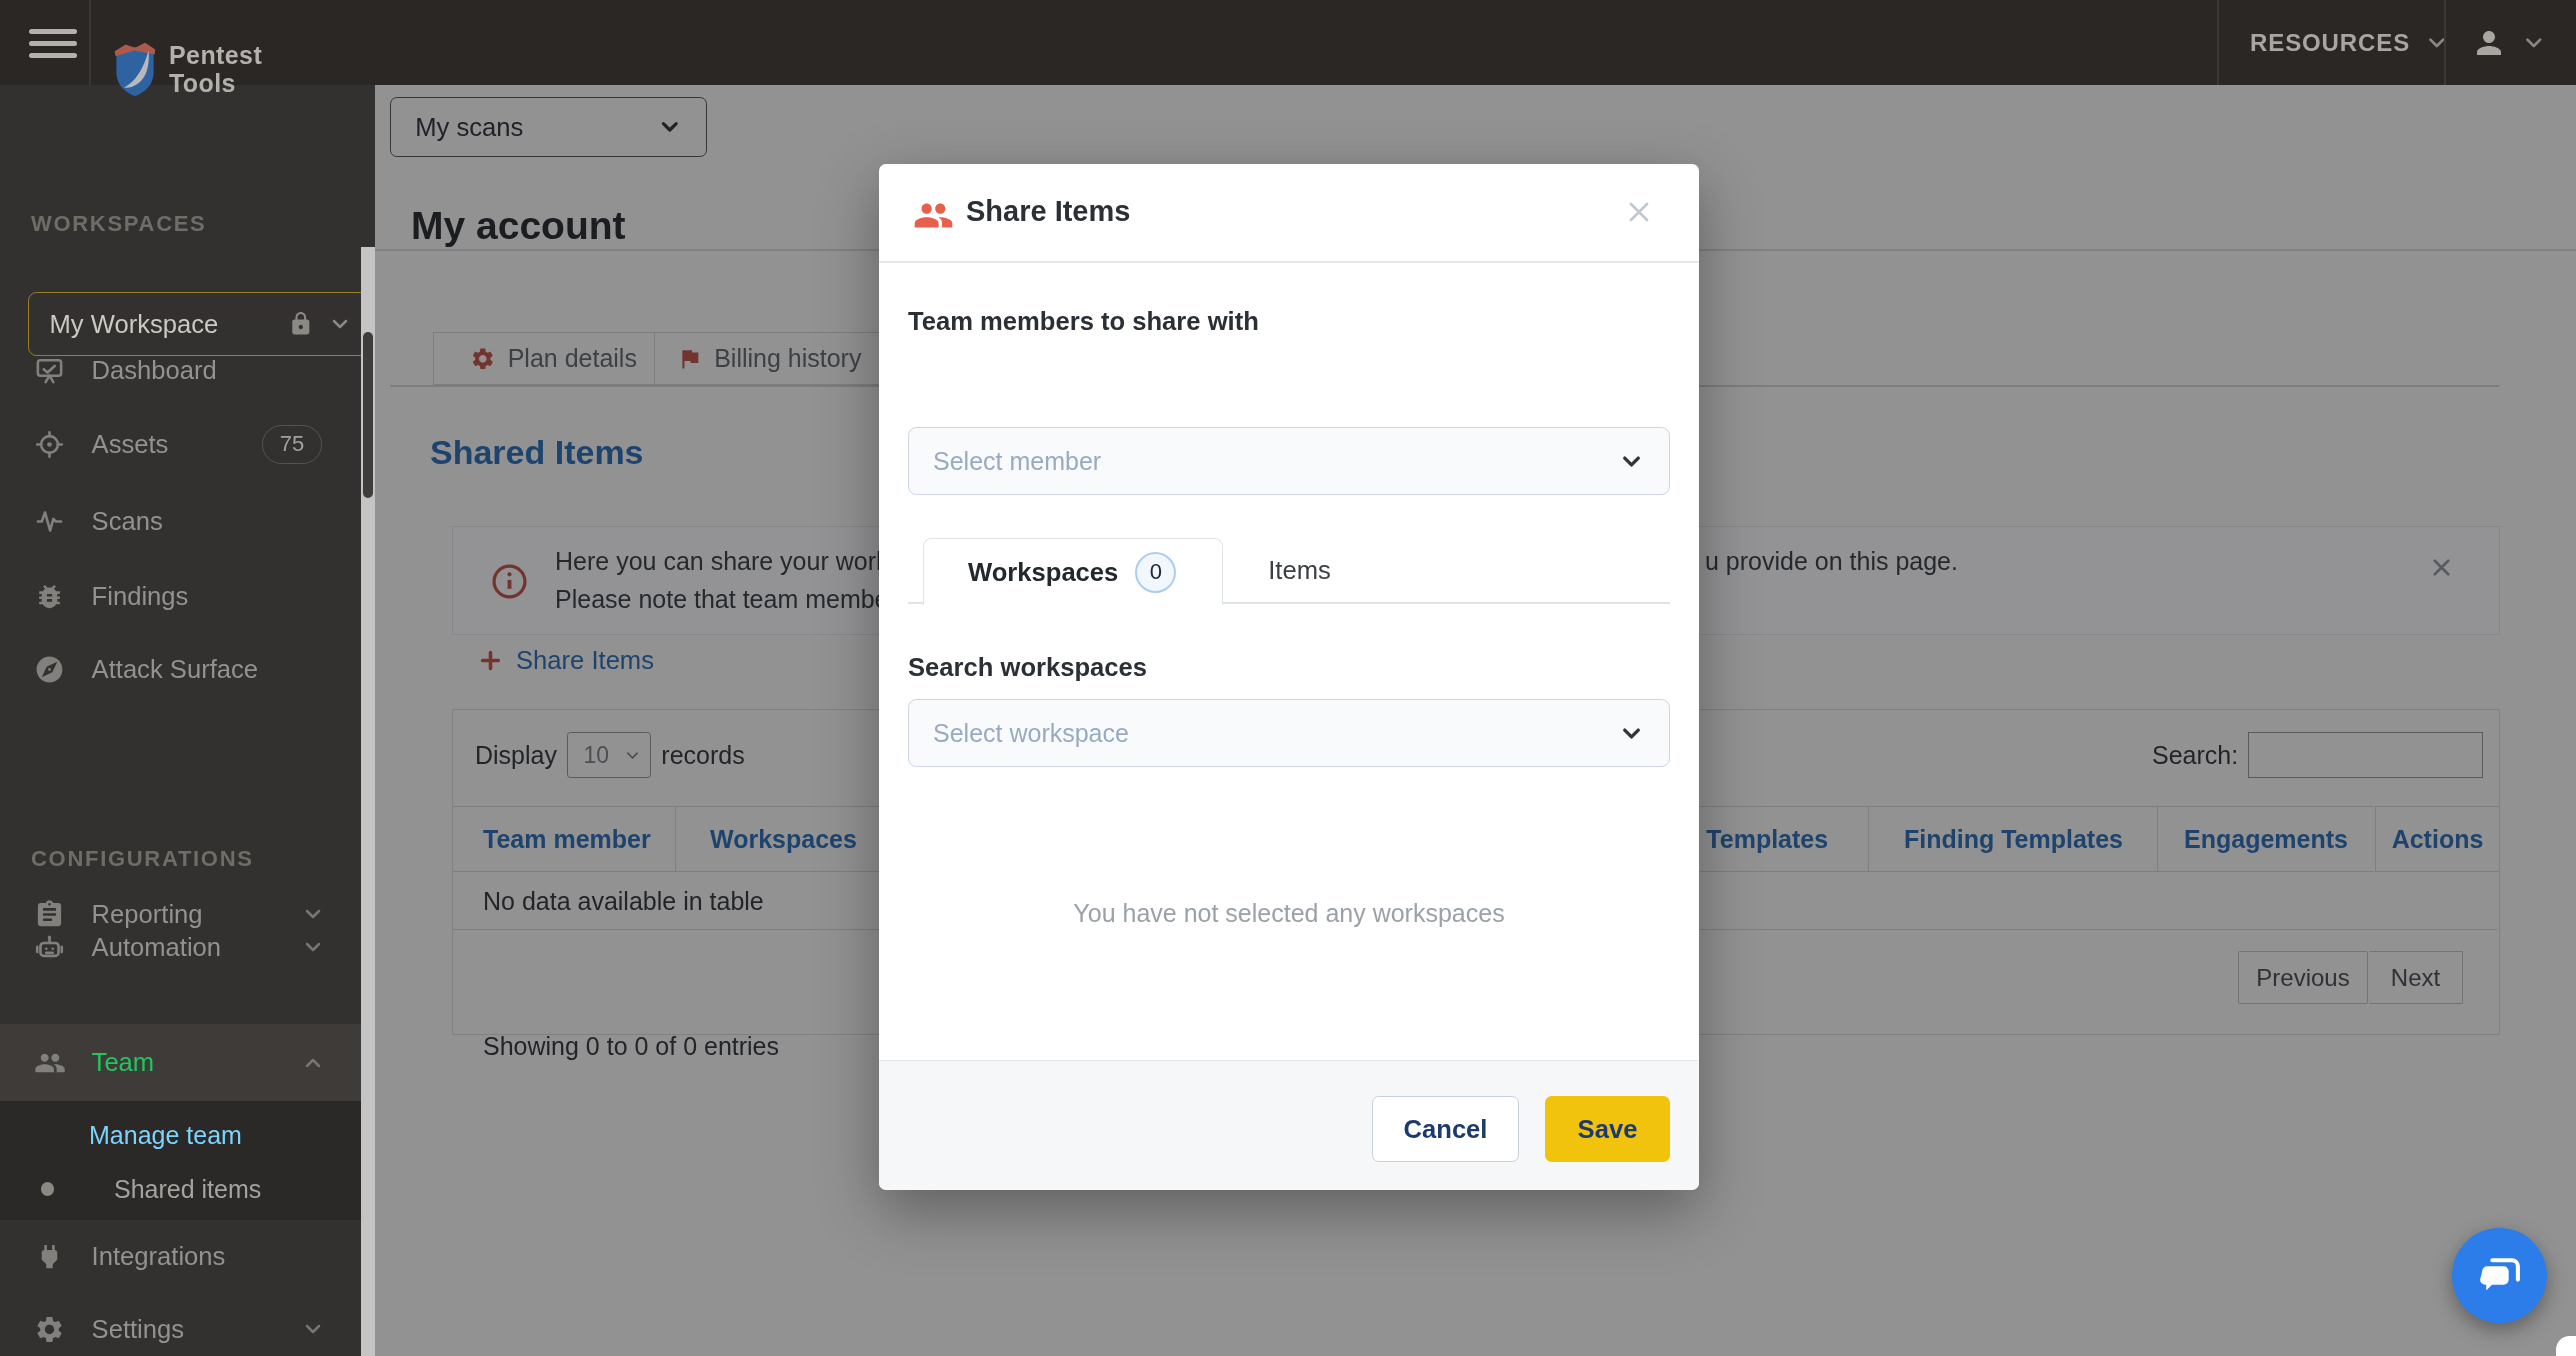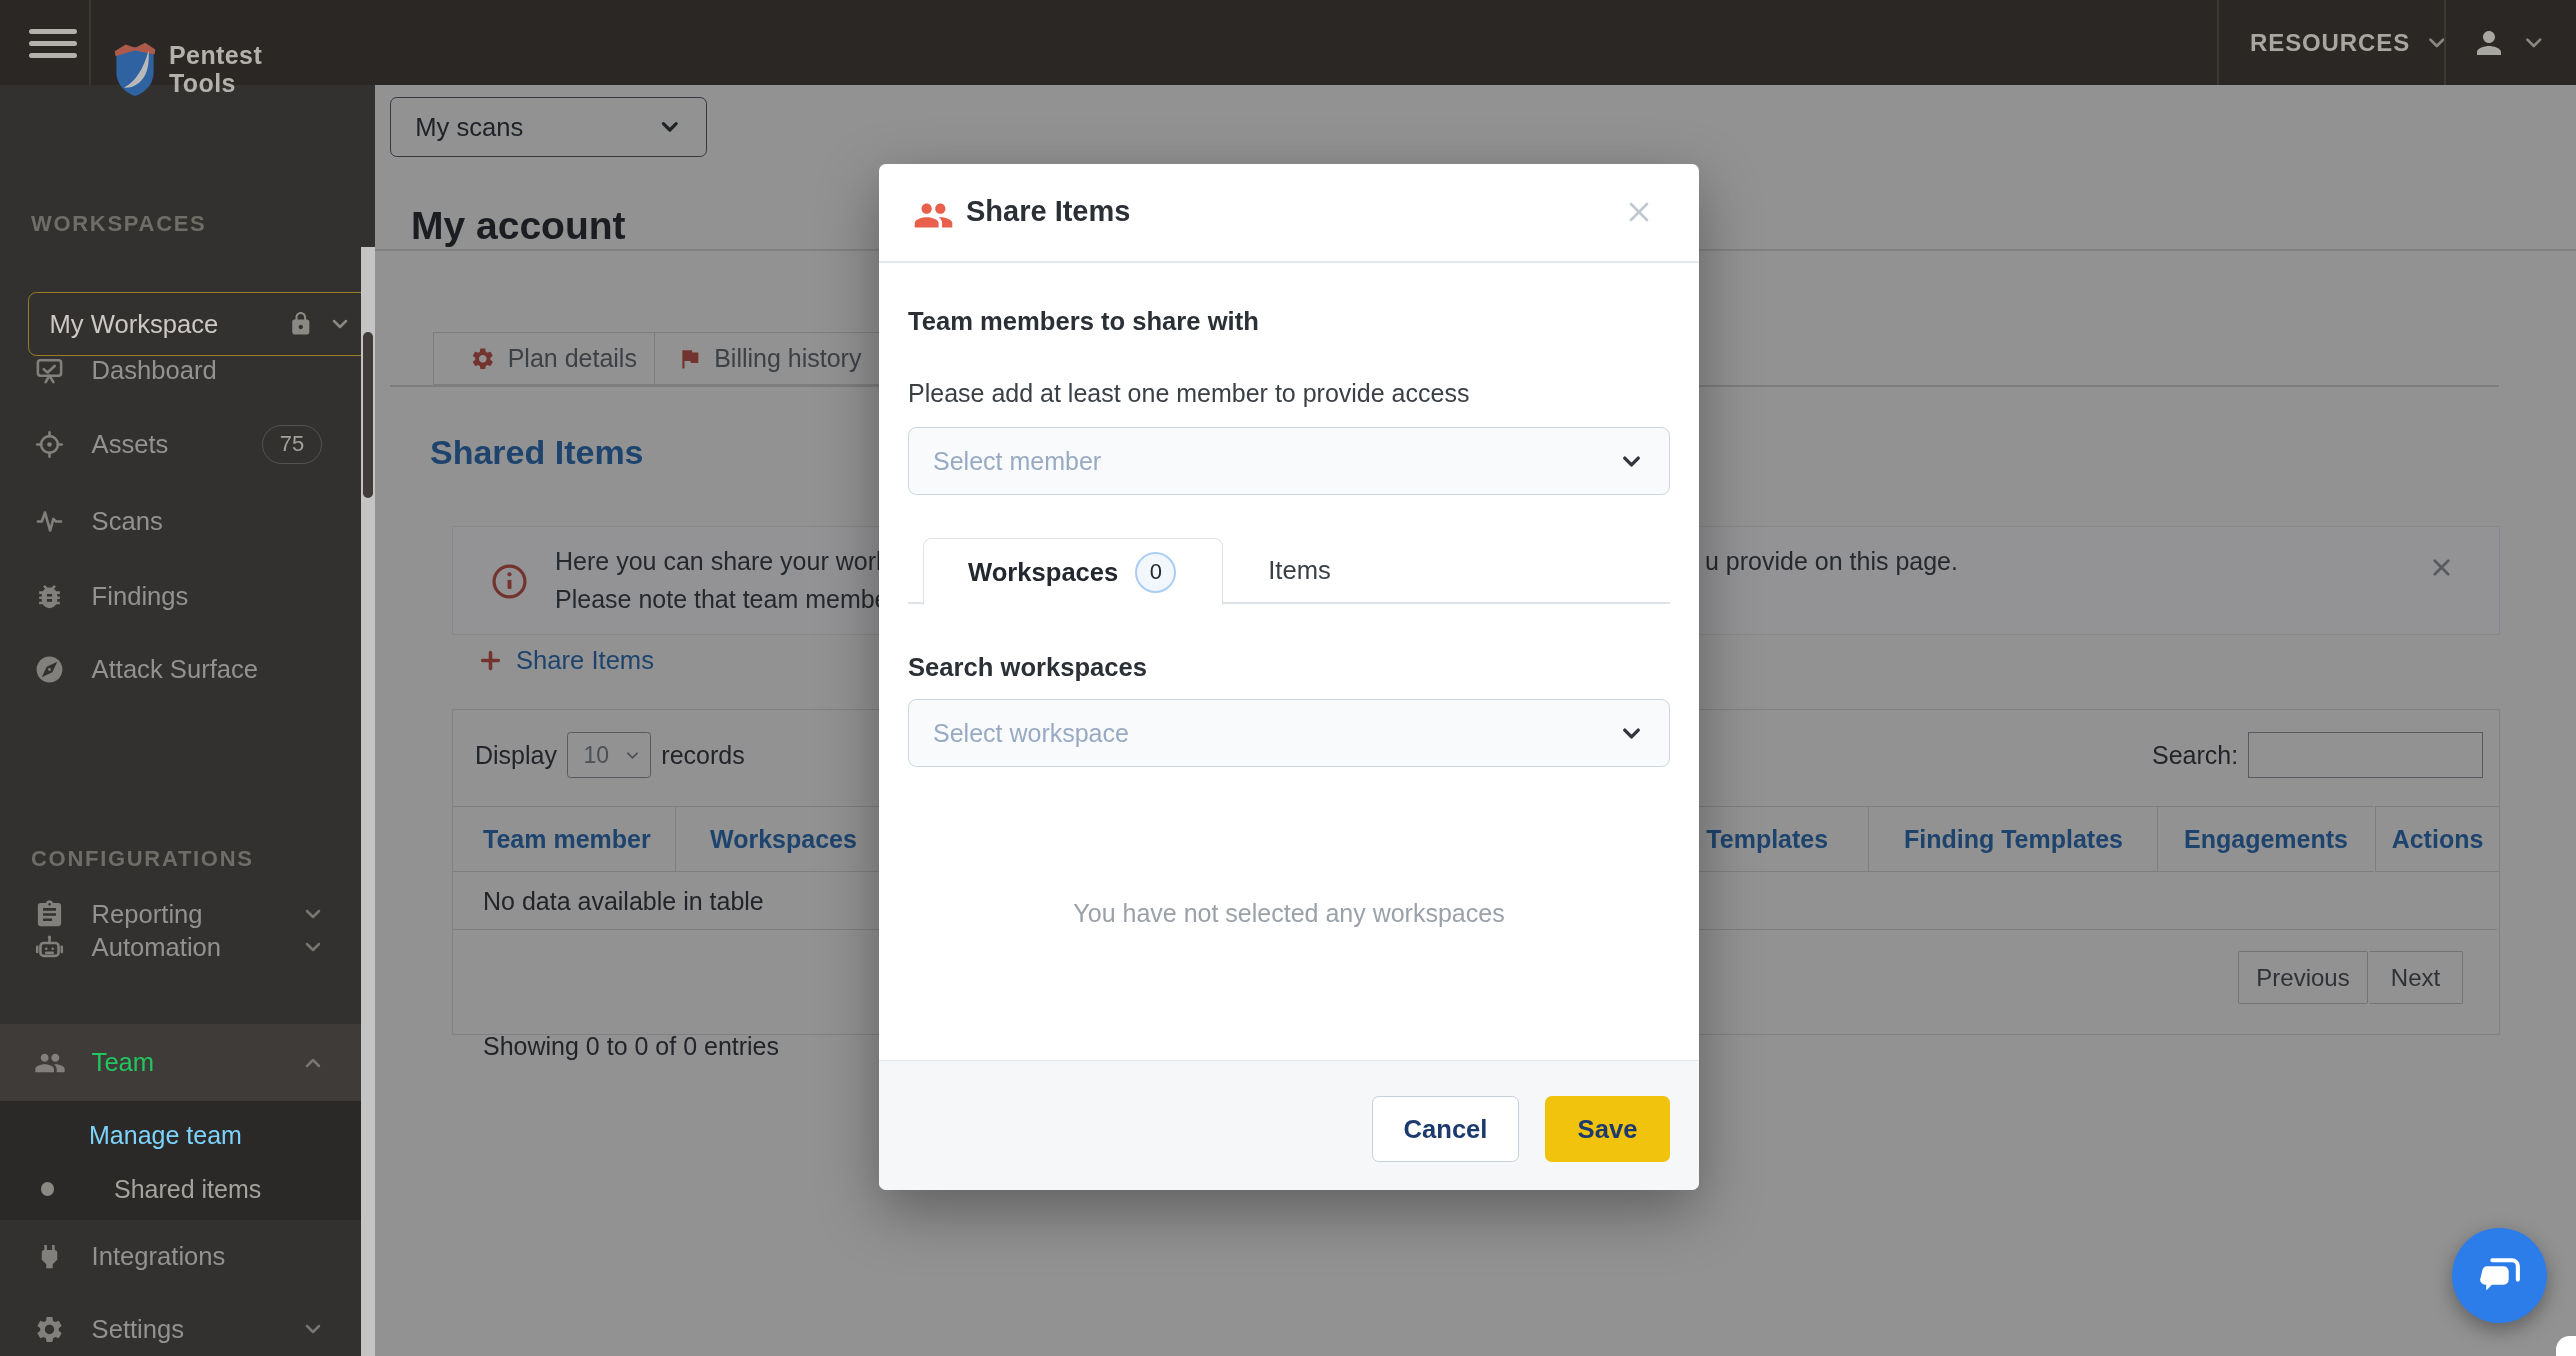--- a/index.html
+++ b/index.html
@@ -457,21 +457,20 @@
       <span id="modal-title">Share Items</span>
       <span id="modal-close">
         <svg width="32" height="32" viewBox="0 0 24 24" fill="none" stroke="currentColor" stroke-width="2" stroke-linecap="round">
             <path d="M6 6l12 12M18 6L6 18"></path>
           </svg>
       </span>
     </div>
     <div id="modal-hdivider"></div>
 
     <div id="members-label">Team members to share with</div>
-    <div id="members-hint">Please add at least one member to provide access</div>
 
     <div id="select-member" class="mselect">
       <span class="ph">Select member</span>
       <span class="sel-chev">
         <svg width="27" height="27" viewBox="0 0 24 24" fill="none" stroke="currentColor" stroke-width="3" stroke-linecap="round" stroke-linejoin="round">
             <path d="M6 9l6 6 6-6"></path>
           </svg>
       </span>
     </div>
 

